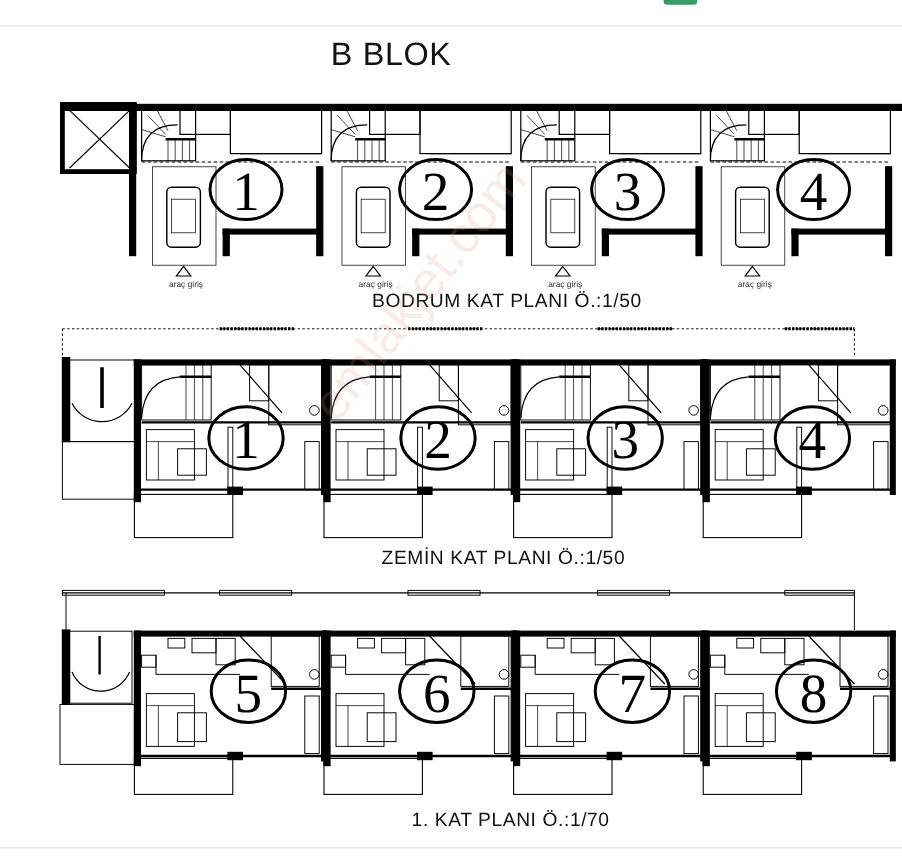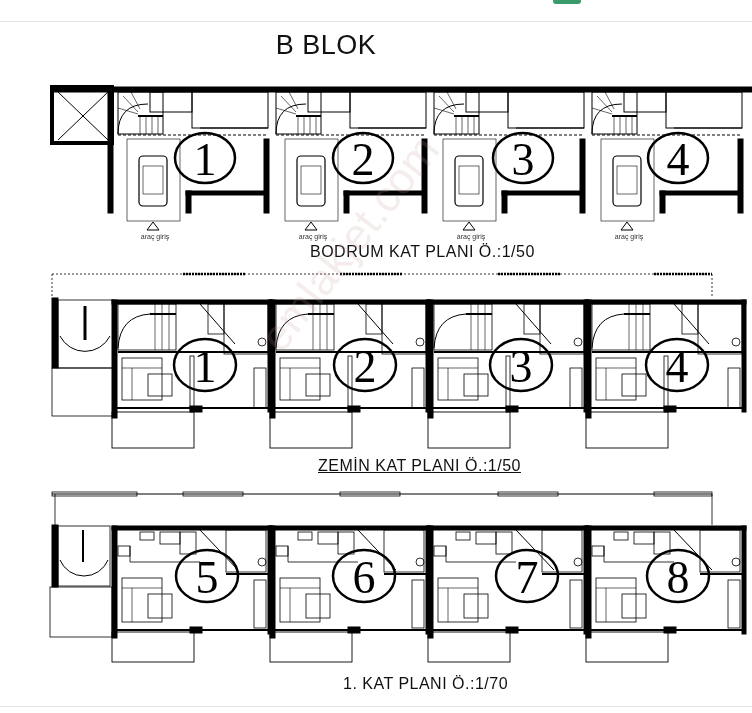--- a/index.html
+++ b/index.html
@@ -134,21 +134,21 @@
     <ellipse cx="205" cy="97" rx="31" ry="26"></ellipse>
     <ellipse cx="365" cy="97" rx="31" ry="26"></ellipse>
     <ellipse cx="521" cy="97" rx="31" ry="26"></ellipse>
     <ellipse cx="677" cy="97" rx="31" ry="26"></ellipse>
   </g>
   <text class="unitnum" x="205" y="114" text-anchor="middle">1</text>
   <text class="unitnum" x="365" y="114" text-anchor="middle">2</text>
   <text class="unitnum" x="521" y="114" text-anchor="middle">3</text>
   <text class="unitnum" x="677" y="114" text-anchor="middle">4</text>
 </svg>
-<div class="caption" style="left:318px;top:457px;text-decoration:underline;">ZEMİN KAT PLANI Ö.:1/50</div>
+<div class="caption" style="left:318px;top:457px;">ZEMİN KAT PLANI Ö.:1/50</div>
 
 <svg class="plan" style="top:490px" width="752" height="175" viewBox="0 0 752 175">
   <g stroke="#000" fill="none">
     <line x1="52" y1="4" x2="712" y2="4" stroke-width="1"></line>
     <rect x="52" y="2" width="85" height="4" stroke-width="0.8"></rect>
     <rect x="183" y="2" width="60" height="4" stroke-width="0.8"></rect>
     <rect x="340" y="2" width="60" height="4" stroke-width="0.8"></rect>
     <rect x="498" y="2" width="60" height="4" stroke-width="0.8"></rect>
     <rect x="654" y="2" width="58" height="4" stroke-width="0.8"></rect>
     <line x1="55" y1="4" x2="55" y2="35" stroke-width="0.8"></line>

